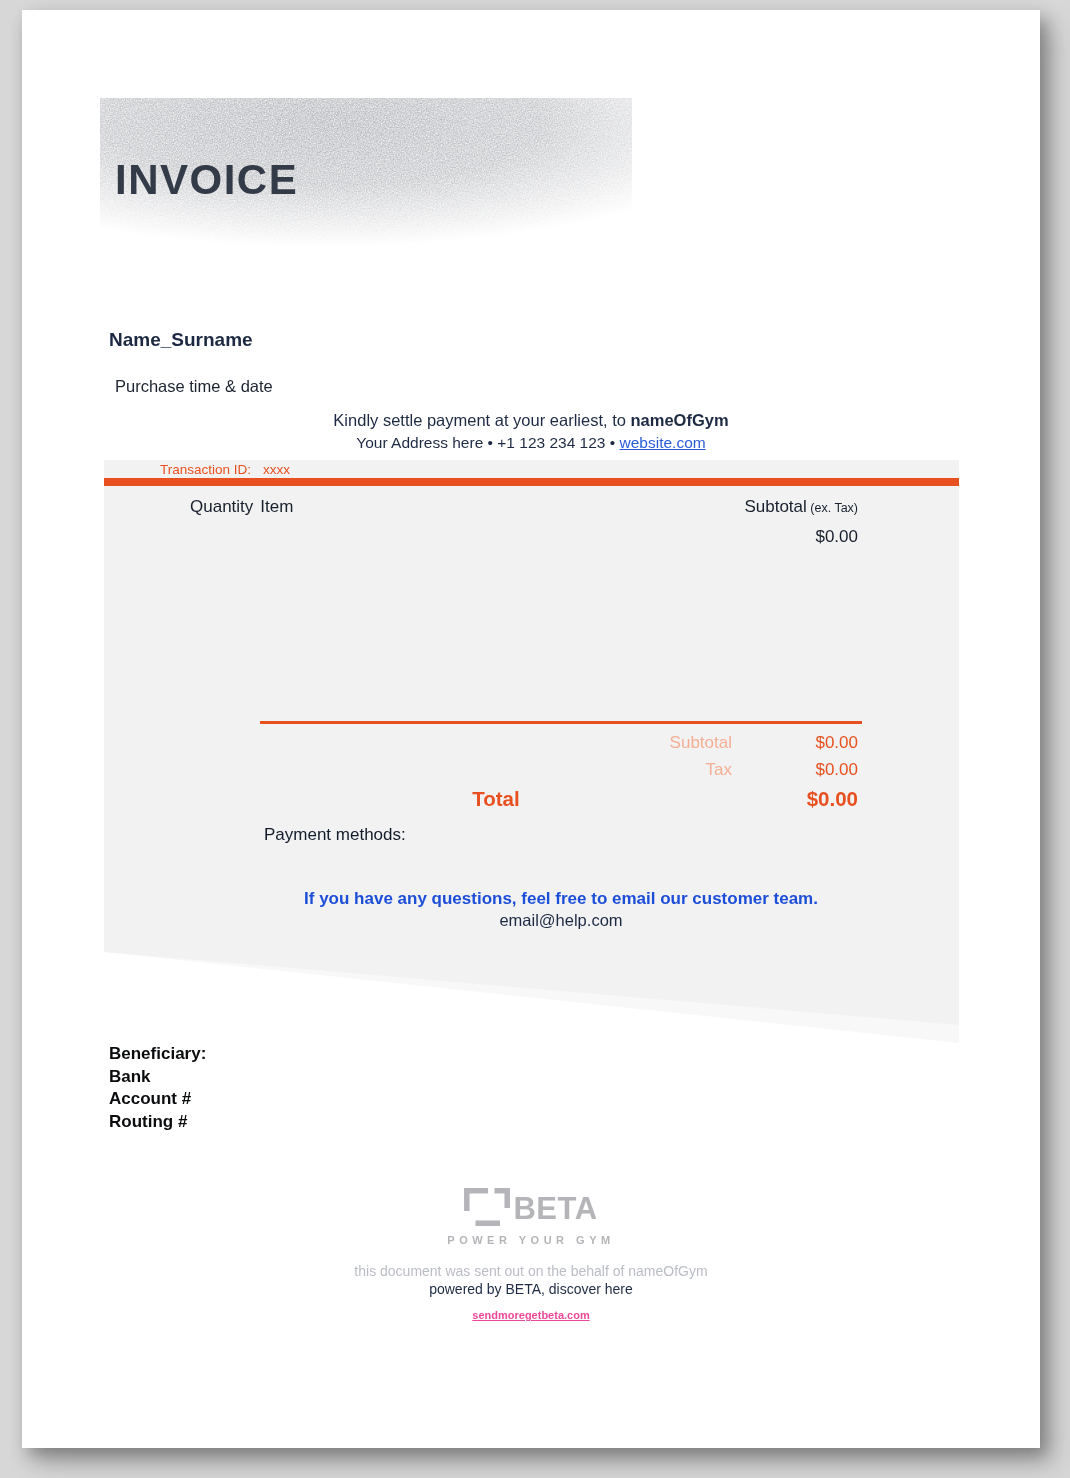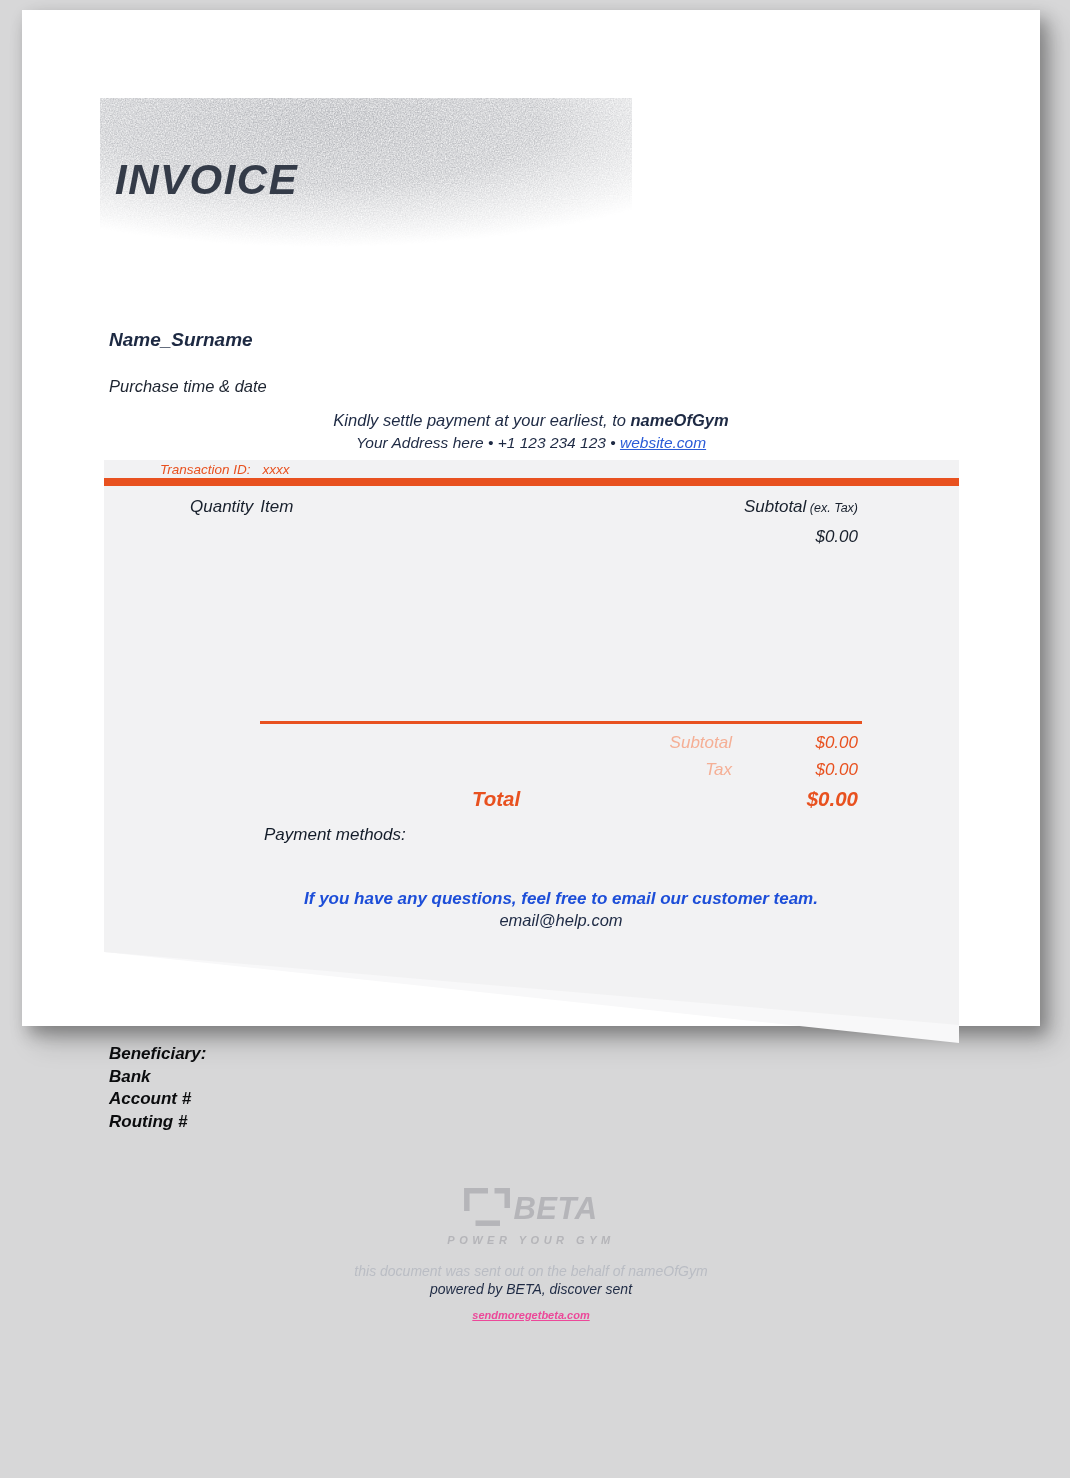--- a/index.html
+++ b/index.html
@@ -6,37 +6,36 @@
   html,body { width:1070px; height:1478px; }
   body {
     background:#d7d7d8;
     font-family:"Liberation Sans", sans-serif;
     color:#1e2a44;
     position:relative;
     overflow:hidden;
   }
   .page {
     position:absolute; left:22px; top:10px;
-    width:1018px; height:1016px;
+    width:1018px; height:1438px;
     background:#ffffff;
     box-shadow: 6px 8px 16px rgba(0,0,0,.30), 14px 16px 26px rgba(0,0,0,.18);
-    font-style: italic;
   }
 
   
   .noise-wrap { position:absolute; left:78px; top:88px; width:532px; height:152px; }
   .invoice-title {
     position:absolute; left:93px; top:146px;
     font-size:42px; font-weight:800; letter-spacing:1.5px;
     color:#343b48;
   }
 
   
   .customer-name { position:absolute; left:87px; top:319px; font-size:19px; font-weight:700; color:#1d2942; }
-  .purchase-label { position:absolute; left:87px; top:367px; font-size:16.5px; color:#1d2430; }
+  .purchase-label { position:absolute; left:93px; top:367px; font-size:16.5px; color:#1d2430; }
   .intro-center { position:absolute; left:0; right:0; top:401px; text-align:center; font-size:16.5px; color:#1e2a44; line-height:19px; }
   .intro-center .bold { font-weight:700; }
   .address-line { font-size:15.5px; margin-top:3px; }
   .website-link { color:#2a5bd7; text-decoration:underline; cursor:pointer; }
 
   
   .panel { position:absolute; left:82px; top:450px; width:855px; height:583px; }
   .panel-bg-back {
     position:absolute; inset:0; background:#f8f8f9;
     clip-path:polygon(0 0, 100% 0, 100% 100%, 0 84.4%);
@@ -188,17 +187,17 @@
           <path d="M11.5 35.2 H36"></path>
         </svg>
       </span>
       <span class="brand-name">BETA</span>
     </div>
     <div class="brand-tagline">POWER YOUR GYM</div>
   </div>
 
   <div class="footer-block">
     <div class="footer-disclaimer">this document was sent out on the behalf of nameOfGym</div>
-    <div class="footer-powered">powered by BETA, discover sent</div>
+    <div class="footer-powered">powered by BETA, discover here</div>
     <span class="footer-link">sendmoregetbeta.com</span>
   </div>
 
 </div>
 
 </body></html>

